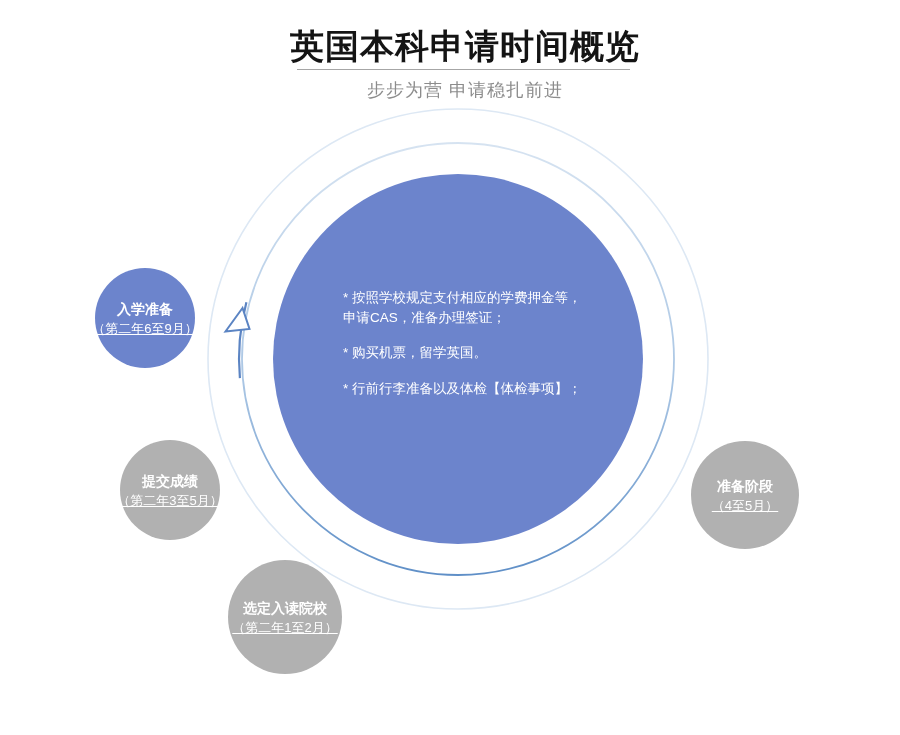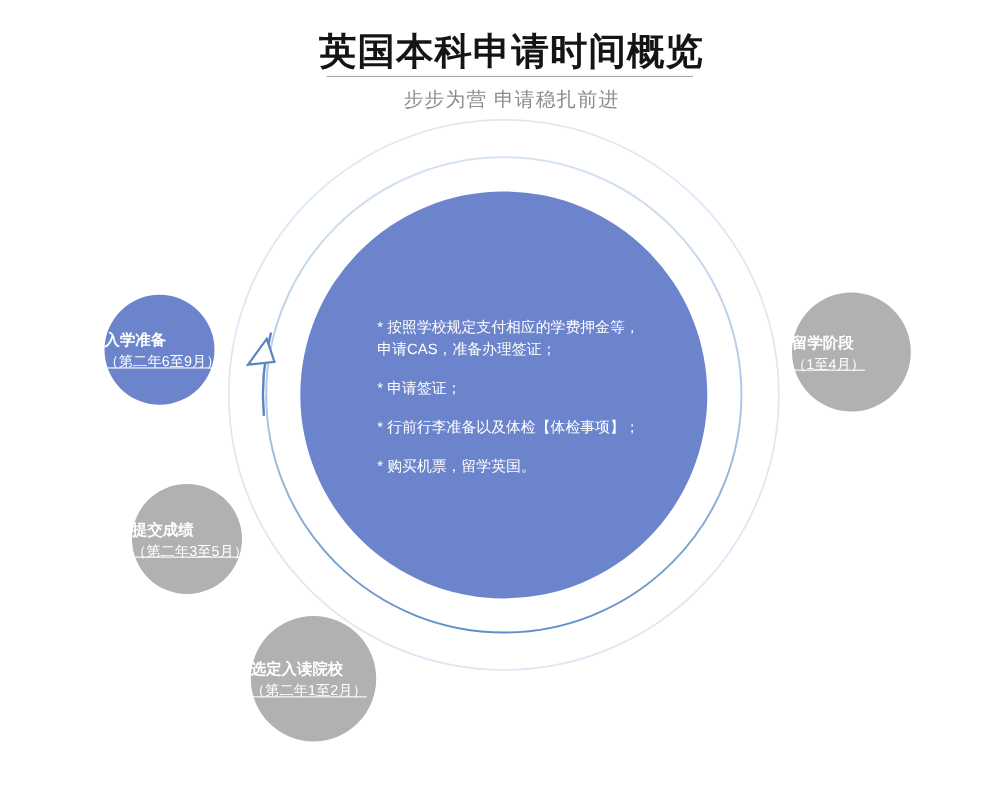--- a/index.html
+++ b/index.html
@@ -22,21 +22,21 @@
     position:absolute; left:273px; top:174px; width:370px; height:370px;
     border-radius:50%; background:#6c84cc;
   }
   .central-text {
     position:absolute; left:327px; top:272px; width:272px;
     color:#ffffff; font-size:13.5px; line-height:1.45; text-align:left;
   }
   .central-text p { margin:16px; }
   .stage {
     position:absolute; border-radius:50%; background:#b1b1b1; color:#ffffff;
-    display:flex; flex-direction:column; align-items:flex-start; justify-content:center;
+    display:flex; flex-direction:column; align-items:center; justify-content:center;
     text-align:center;
   }
   .stage.highlight { background:#6c84cc; }
   .stage-name { font-weight:bold; font-size:14px; line-height:1.5; white-space:nowrap; }
   .stage-period { font-size:13px; line-height:1.35; white-space:nowrap;text-decoration:underline; }
 </style>
 </head>
 <body>
 
 <div class="canvas">
@@ -57,41 +57,40 @@
     </defs>
     <circle cx="458" cy="359" r="250" fill="none" stroke="#dde8f4" stroke-width="1.6"></circle>
     <circle cx="458" cy="359" r="216" fill="none" stroke="url(#ringGrad)" stroke-width="1.8"></circle>
     <path d="M 246.4 302.3 A 219 219 0 0 0 239.9 378.1" fill="none" stroke="#5b84c3" stroke-width="2.2"></path>
     <polygon points="242.5,308 225.5,331.5 249.5,329" fill="#ffffff" stroke="#5b84c3" stroke-width="2"></polygon>
   </svg>
 
   <div class="central-circle"></div>
   <div class="central-text">
     <p>* 按照学校规定支付相应的学费押金等，申请CAS，准备办理签证；</p>
-    <p>* 申请签证；</p>
+    <p>* 购买机票，留学英国。</p>
     <p>* 行前行李准备以及体检【体检事项】；</p>
-    <p>* 购买机票，留学英国。</p>
   </div>
 
   <div class="stage highlight" style="left:95px; top:268px; width:100px; height:100px;">
     <span class="stage-name">入学准备</span>
     <span class="stage-period">（第二年6至9月）</span>
   </div>
 
   <div class="stage" style="left:120px; top:440px; width:100px; height:100px;">
     <span class="stage-name">提交成绩</span>
     <span class="stage-period">（第二年3至5月）</span>
   </div>
 
   <div class="stage" style="left:228px; top:560px; width:114px; height:114px;">
     <span class="stage-name">选定入读院校</span>
     <span class="stage-period">（第二年1至2月）</span>
   </div>
 
 
 
+  <div class="stage" style="left:691px; top:441px; width:108px; height:108px;">
+    <span class="stage-name">准备阶段</span>
+    <span class="stage-period">（4至5月）</span>
+  </div>
 
-  <div class="stage" style="left:720px; top:266px; width:108px; height:108px;">
-    <span class="stage-name">留学阶段</span>
-    <span class="stage-period">（1至4月）</span>
-  </div>
 
 </div>
 
 </body></html>

